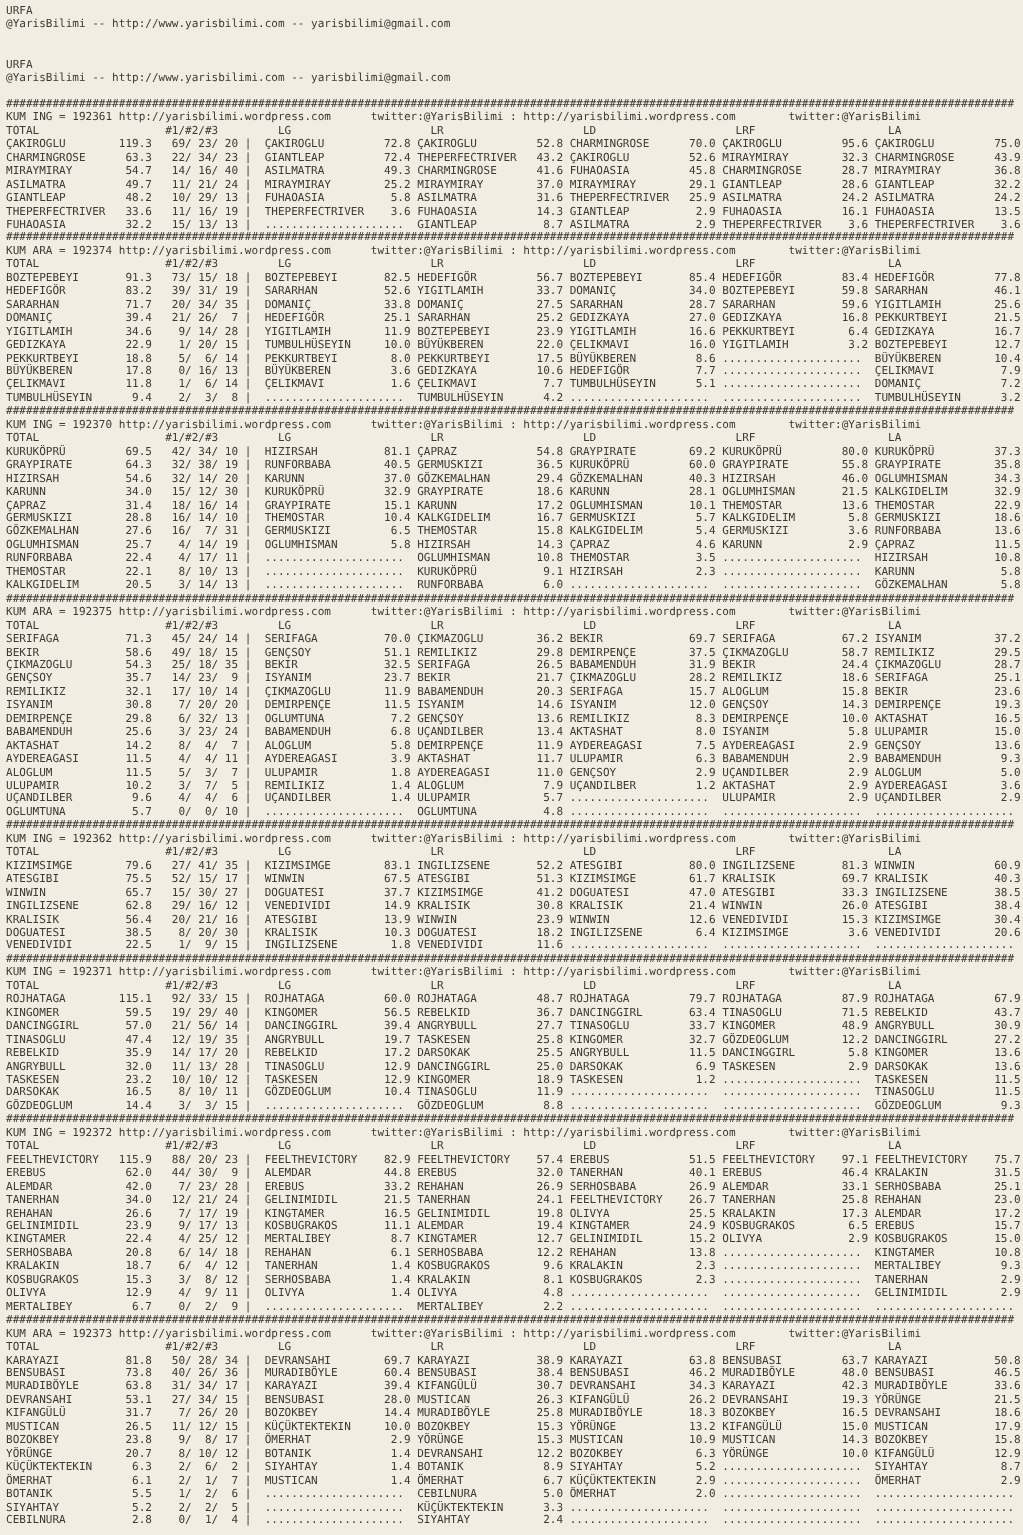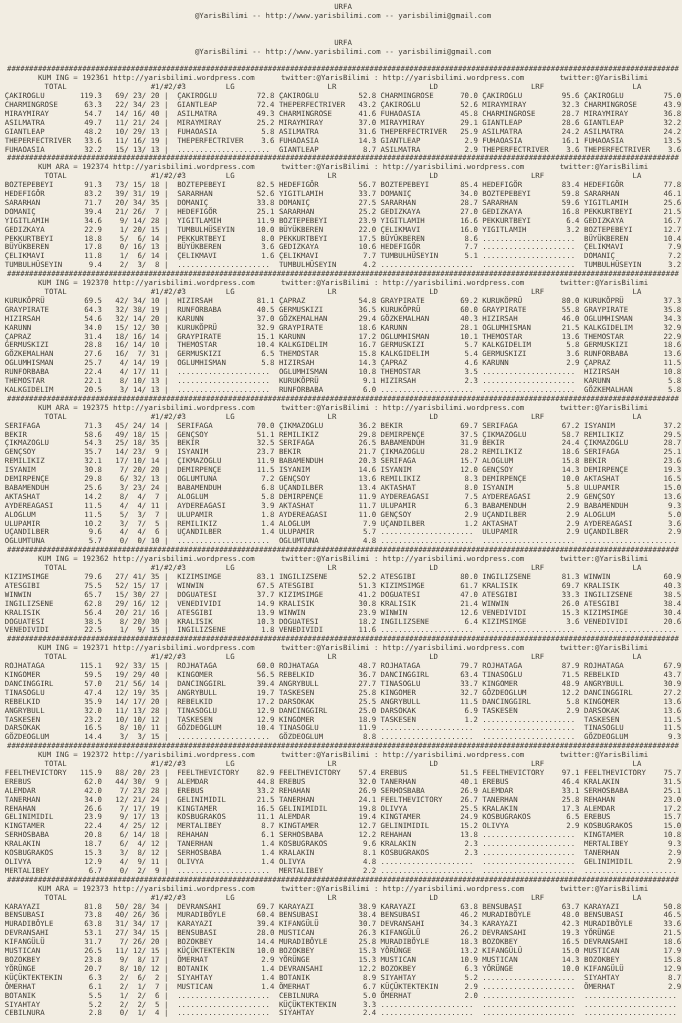--- a/index.html
+++ b/index.html
@@ -10,21 +10,20 @@
   }
   .report{
     font-family:"DejaVu Sans Mono","Liberation Mono",monospace;
     font-size:7.35px;
     line-height:8.9px;
     color:#3d3a33;
     white-space:pre;
     margin:0;
     padding:3px 0 0 4px;
     letter-spacing:0;
-    text-align:center;
   }
 </style>
 </head>
 <body style="background: rgb(242, 237, 226);">
 
 <div>
   <pre class="report" id="report" style="color: rgb(61, 58, 51);">URFA
 @YarisBilimi -- http://www.yarisbilimi.com -- yarisbilimi@gmail.com
 
 

